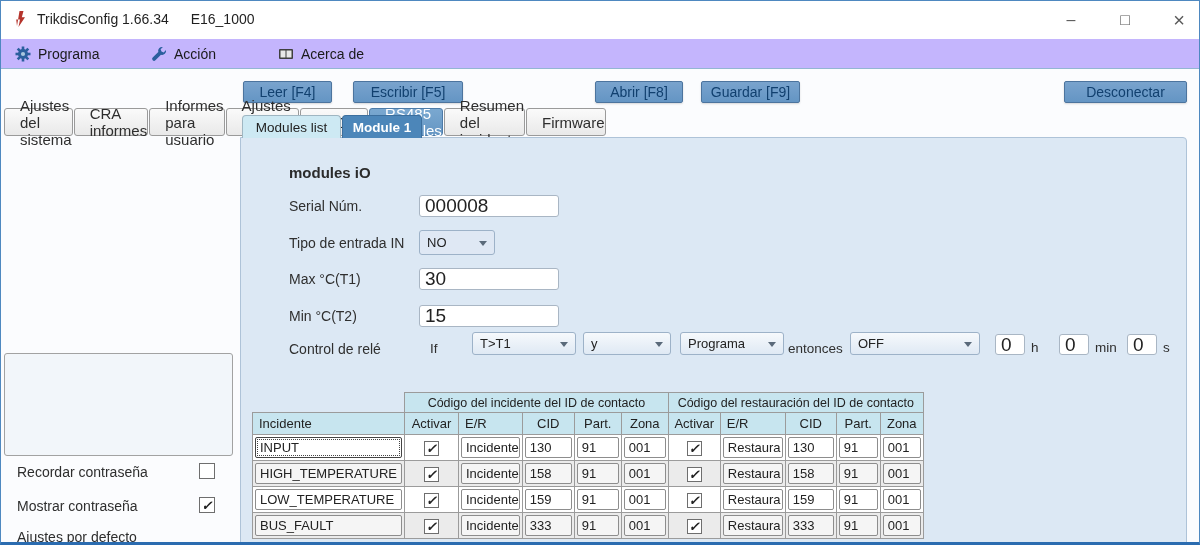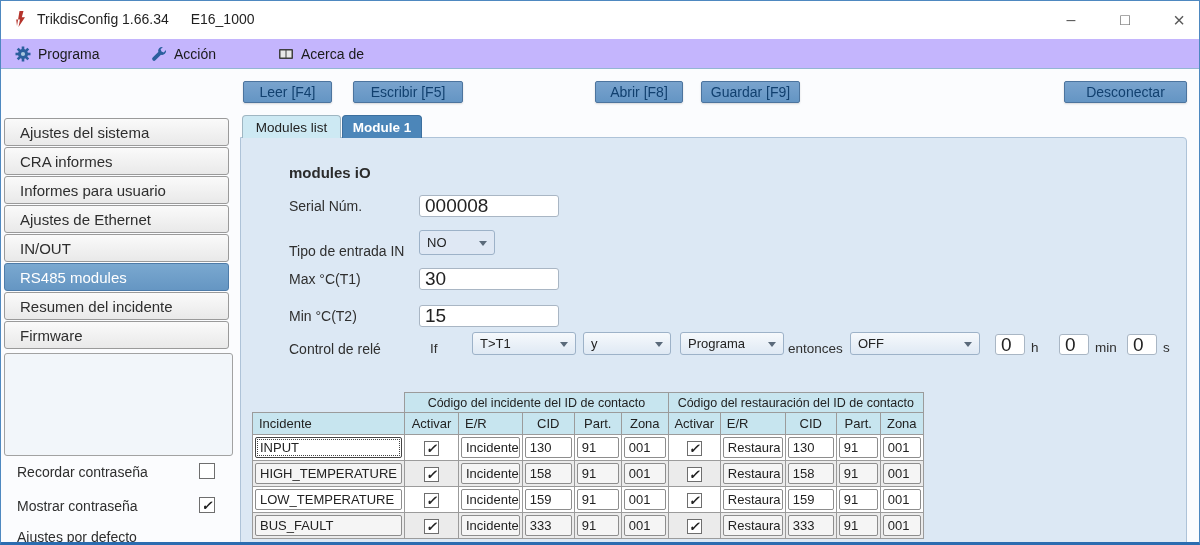--- a/index.html
+++ b/index.html
@@ -20,21 +20,21 @@
   .menubar { position:absolute; left:0; top:38px; width:100%; height:30px; background:#c4b5fd; border-bottom:1px solid #93b6d2; }
   .menuitem { position:absolute; top:0; height:30px; display:flex; align-items:center; gap:7px; font-size:14px; color:#1a1a1a; cursor:default; }
   .menuitem .micon { width:16px; height:16px; display:inline-block; }
   
   .tbtn {
     position:absolute; top:80px; height:22px; background:linear-gradient(#79a3cd,#6495c4);
     border:1px solid #4c749e; border-radius:2px; color:#11406f; font-size:14px;
     display:flex; align-items:center; justify-content:center; box-shadow:0 1px 2px rgba(0,0,0,.15); cursor:default;
   }
   
-  .sideitems { position:absolute; left:3px; top:117px; width:225px; display:flex; flex-direction:column; gap:1px; }
+  .sideitems { position:absolute; left:3px; top:107px; width:225px; display:flex; flex-direction:row; gap:1px; }
   .sitem {
     height:28px; background:linear-gradient(#fafafa,#e9e9e9); border:1px solid #9a9a9a; border-radius:3px;
     display:flex; align-items:center; padding-left:15px; font-size:15px; color:#2e2e2e; cursor:default;
   }
   .sitem.selected { background:linear-gradient(#7aa8d0,#6596c3); border-color:#4d7ba8; color:#fff; }
   .sidepanel { position:absolute; left:3px; top:352px; width:229px; height:103px; border:1px solid #a2a2a2; border-radius:3px; background:#f2f6fa; }
   .pwrow { position:absolute; left:16px; width:212px; height:18px; font-size:14px; color:#2e2e2e; }
   .pwrow .cb { position:absolute; right:14px; top:-1px; }
   .cb { width:16px; height:16px; background:#fff; border:1px solid #6e6e6e; display:inline-flex; align-items:center; justify-content:center;
        font-size:13px; font-weight:bold; color:#222; line-height:1; cursor:default; }
@@ -160,21 +160,21 @@
 
   <div class="tab inactive">Modules list</div>
   <div class="tab active">Module 1</div>
 
   <div class="panel">
     <div class="ptitle">modules iO</div>
 
     <div class="flabel" style="top:60px;">Serial Núm.</div>
     <input class="ti" style="left: 178px; top: 57px; width: 140px; height: 22px;" value="000008">
 
-    <div class="flabel" style="top:97px;margin-top:8px;">Tipo de entrada IN</div>
+    <div class="flabel" style="top:97px;">Tipo de entrada IN</div>
     <div class="select" style="left:178px; top:92px; width:76px; height:25px; background:#dfe8f4;">
       <span>NO</span>
       <span class="caret" style="top:10px;"></span>
     </div>
 
     <div class="flabel" style="top:133px;">Max °C(T1)</div>
     <input class="ti" style="left: 178px; top: 130px; width: 140px; height: 22px;" value="30">
 
     <div class="flabel" style="top:170px;">Min °C(T2)</div>
     <input class="ti" style="left: 178px; top: 167px; width: 140px; height: 22px;" value="15">

